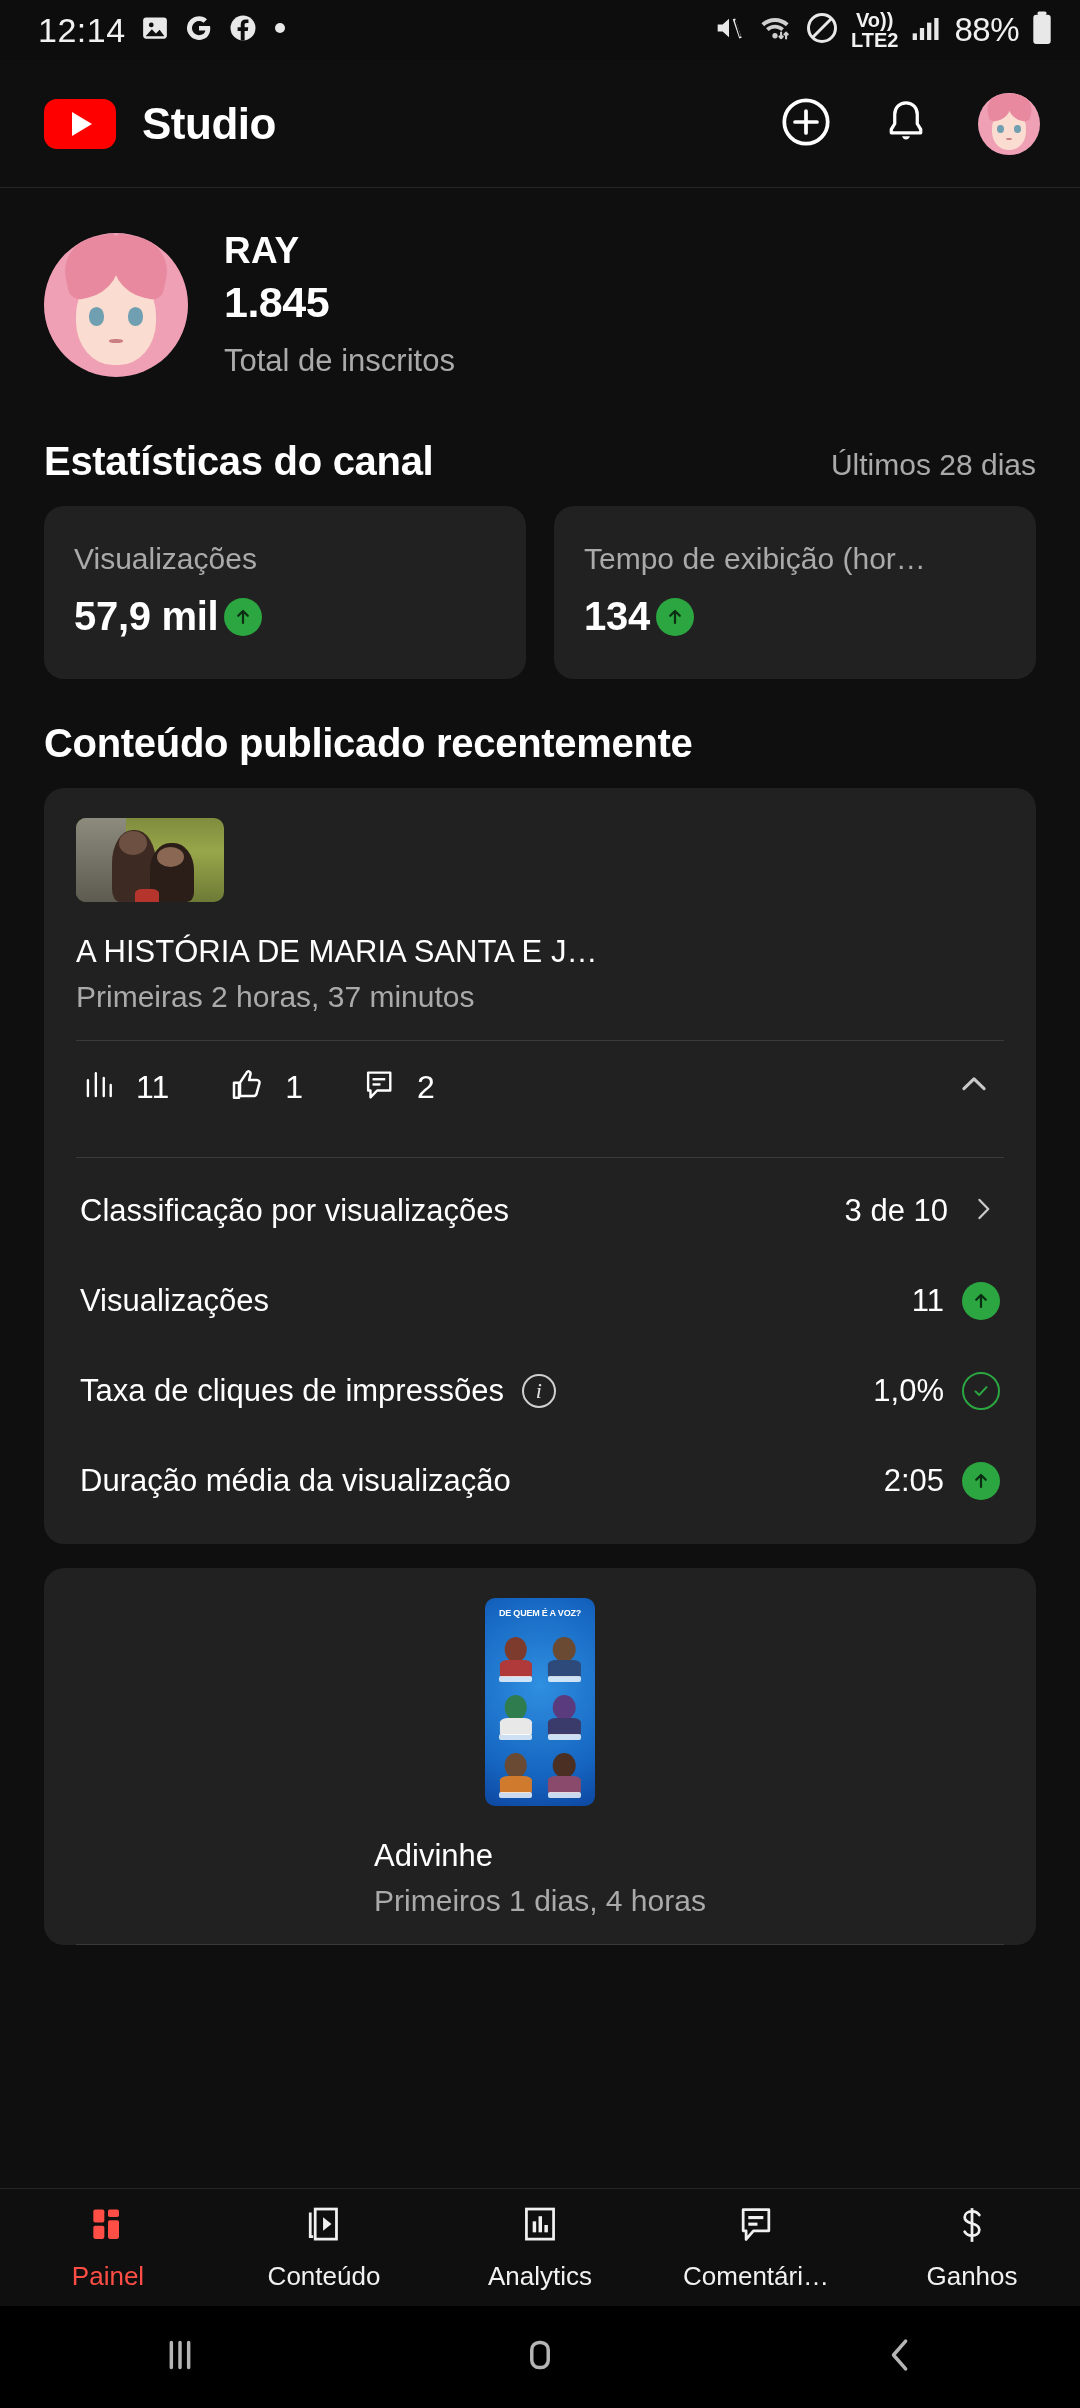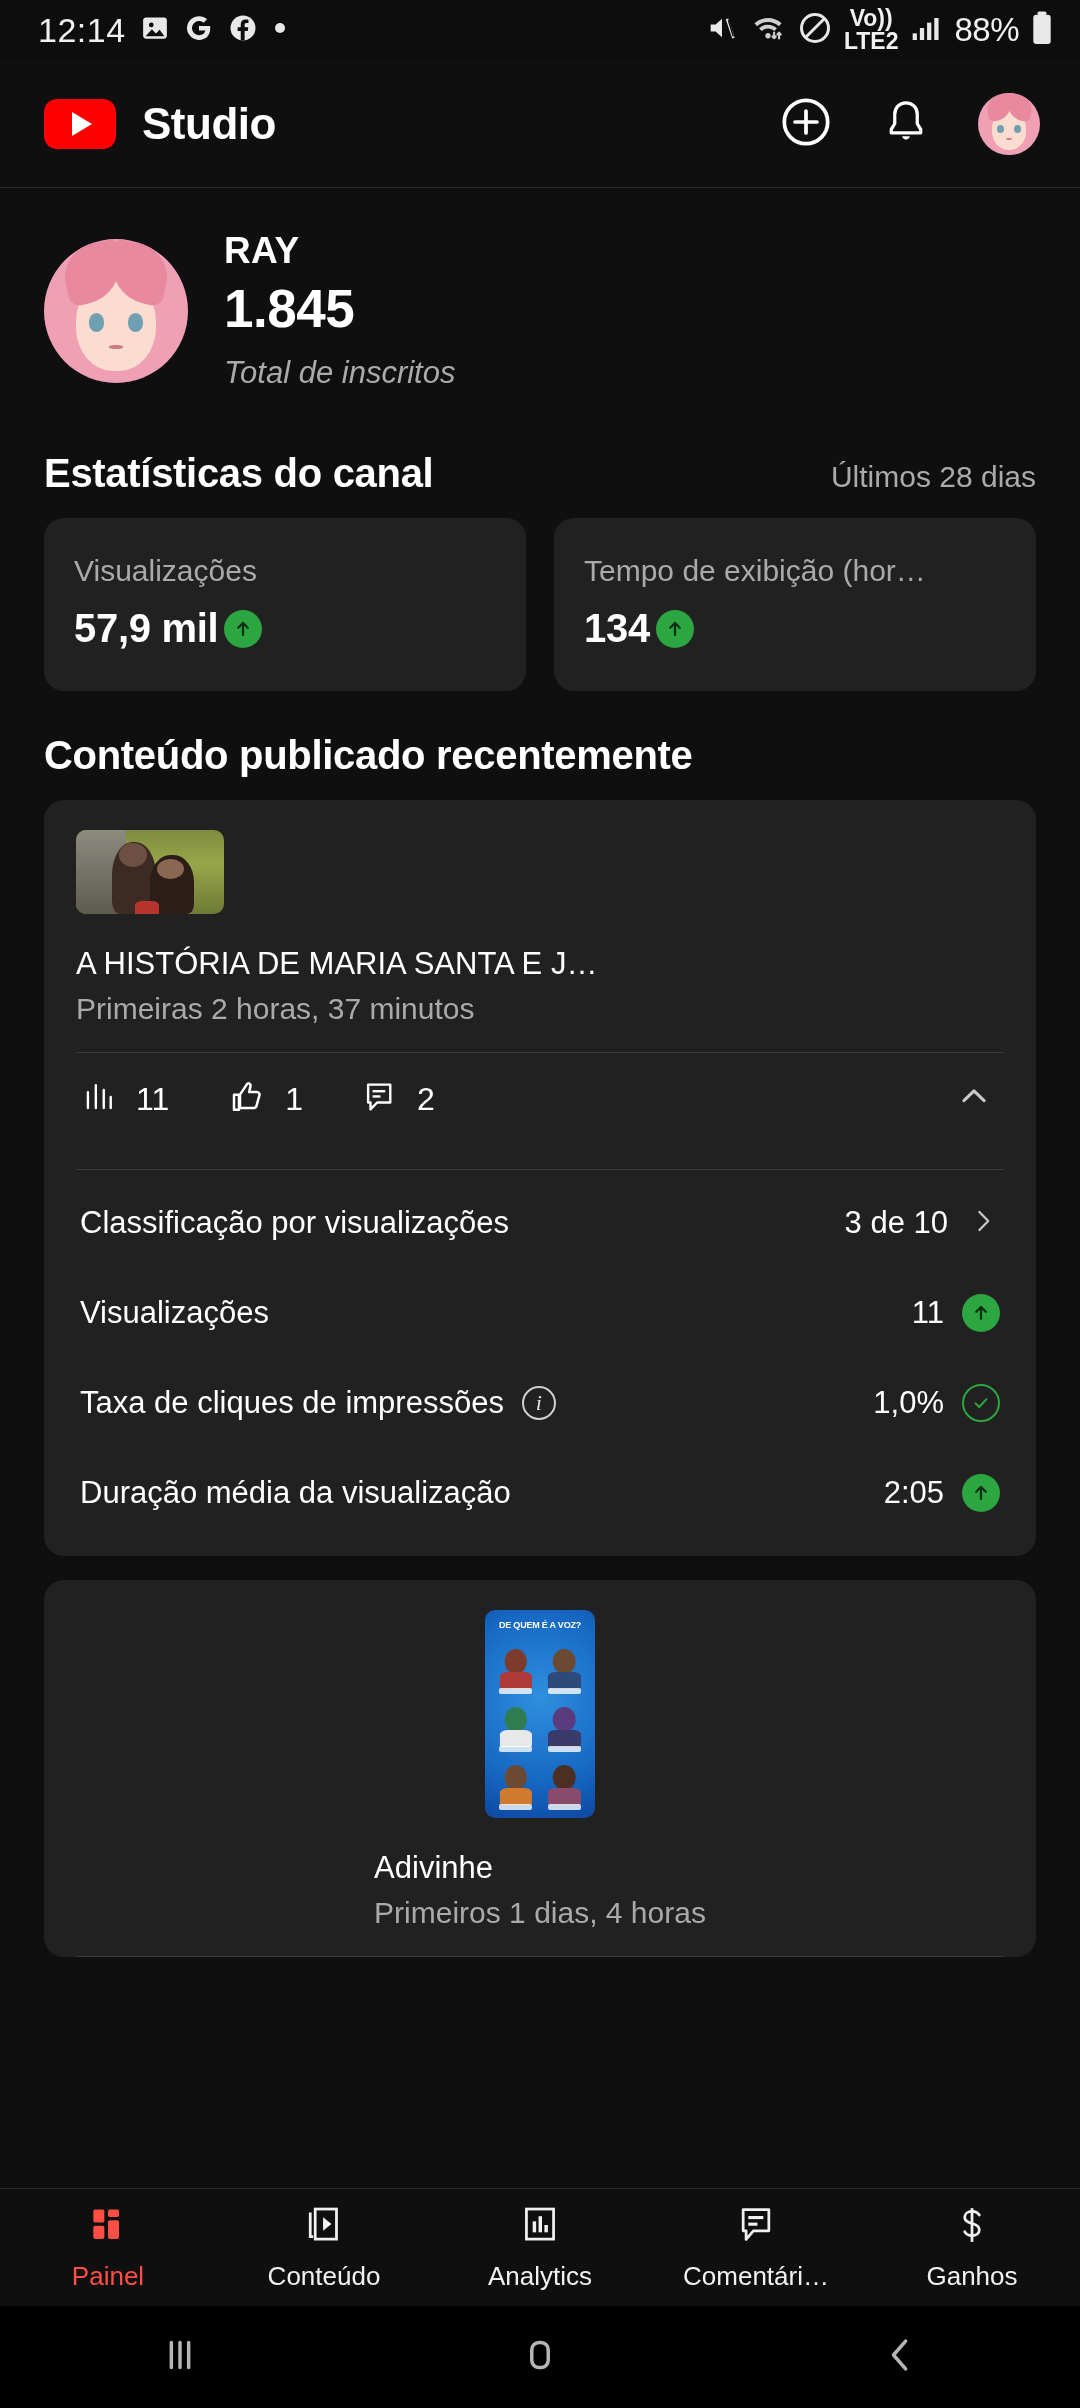--- a/index.html
+++ b/index.html
@@ -15,21 +15,21 @@
     height:60px; background:#0d0d0d;
     display:flex; align-items:center; justify-content:space-between;
     padding:0 26px 0 38px;
   }
   .sb-left { display:flex; align-items:center; gap:14px; }
   .sb-time { font-size:34px; font-weight:400; color:#f1f1f1; letter-spacing:.5px; }
   .sb-right { display:flex; align-items:center; gap:11px; }
   .sb-ico { display:block; }
   .sb-batt-text { font-size:33px; font-weight:500; color:#f1f1f1; letter-spacing:-.5px; }
   .volte { display:flex; flex-direction:column; align-items:center;
-           font-size:23px; line-height:1.0; font-weight:700; color:#f1f1f1; }
+           font-size:20px; line-height:1.0; font-weight:700; color:#f1f1f1; }
 
   
   .appbar {
     height:128px; background:#0f0f0f;
     display:flex; align-items:center; justify-content:space-between;
     padding:0 40px 0 44px;
     border-bottom:1px solid #272727;
   }
   .brand { display:flex; align-items:center; gap:26px; }
   .yt-logo { width:72px; height:50px; background:#ff0000; border-radius:13px;
@@ -43,22 +43,22 @@
                 background:#2a2a3a; }
 
   
   .content { height:2024px; background:#0f0f0f; overflow:hidden; position:relative; }
 
   
   .channel { display:flex; align-items:center; gap:36px; padding:42px 44px 30px 44px; }
   .avatar-lg { width:144px;height:144px;border-radius:50%;overflow:hidden;position:relative;
                background:#23202c; flex:none; }
   .ch-name { font-size:37px; font-weight:700; color:#fff; letter-spacing:.2px; }
-  .ch-count { font-size:53px; font-weight:700; color:#fff; margin-top:6px; letter-spacing:-.5px;}
-  .ch-sub { font-size:31px; color:#aaa; margin-top:16px;font-style:italic; }
+  .ch-count { font-size:43px; font-weight:700; color:#fff; margin-top:6px; letter-spacing:-.5px;}
+  .ch-sub { font-size:31px; color:#aaa; margin-top:16px; }
 
   
   .sec-head { display:flex; align-items:baseline; justify-content:space-between;
               padding:30px 44px 22px 44px; }
   .sec-title { font-size:40px; font-weight:700; letter-spacing:-.3px; }
   .sec-right { font-size:30px; color:#aaa; }
 
   
   .cards { display:flex; gap:28px; padding:0 44px; }
   .card { flex:1; background:#212121; border-radius:20px; padding:36px 30px 40px 30px; min-height:148px;}

